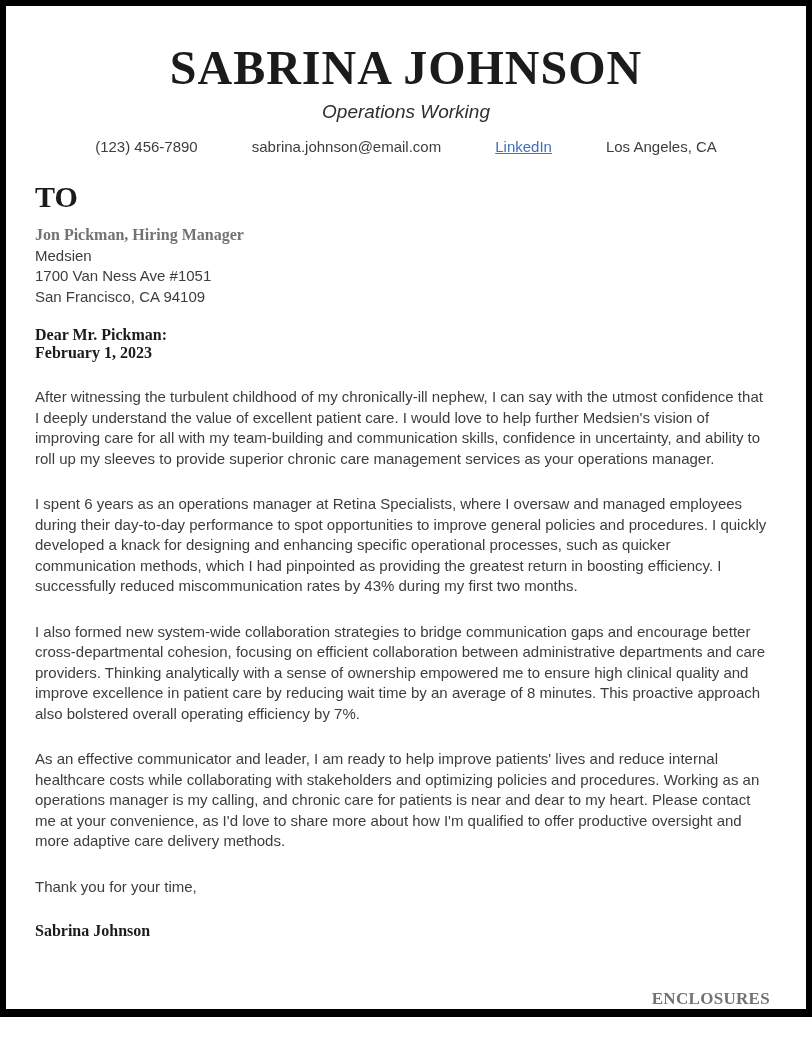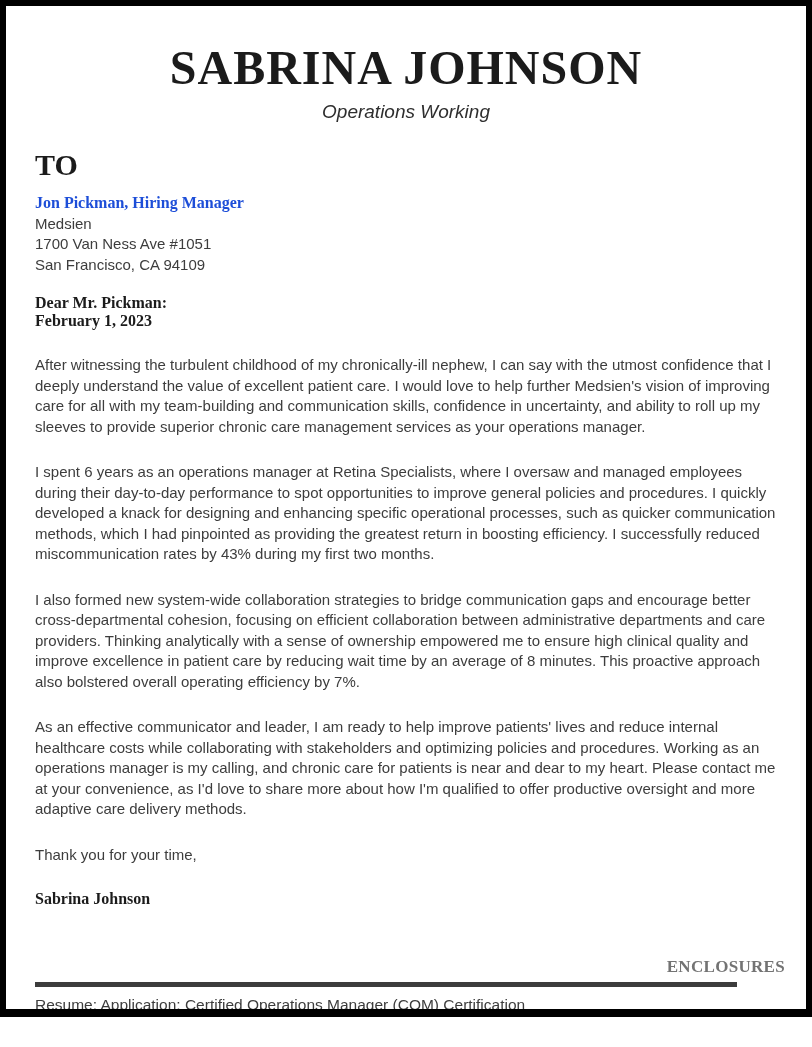--- a/index.html
+++ b/index.html
@@ -49,37 +49,37 @@
   }
 
   .contact-link {
     color: #3e70bd;
     text-decoration: underline;
     cursor: pointer;
   }
 
   
   .content {
-    padding: 0 21px 0 29px;
+    padding: 0 36px 0 29px;
   }
 
   .to-heading {
     margin-top: 25px;
     font-family: "Liberation Serif", serif;
     font-weight: 700;
     font-size: 30px;
     color: #1b1b1b;
   }
 
   .recipient-name {
     margin-top: 11px;
     font-family: "Liberation Serif", serif;
     font-weight: 700;
     font-size: 16px;
-    color: #1d4ed8;
+    color: #737373;
     line-height: 20.5px;
   }
 
   .address-line {
     font-size: 15px;
     line-height: 20.5px;
     color: #3d3d3d;
   }
 
   .greeting-row {
@@ -138,20 +138,26 @@
   }
 </style>
 </head>
 <body>
 
 <div class="page">
 
   <div class="header">
     <div class="name">SABRINA JOHNSON</div>
     <div class="job-title">Operations Working</div>
+    <div class="contact-row">
+      <span>(123) 456-7890</span>
+      <span>sabrina.johnson@email.com</span>
+      <a class="contact-link">LinkedIn</a>
+      <span>Los Angeles, CA</span>
+    </div>
   </div>
 
   <div class="content">
 
     <div class="to-heading">TO</div>
 
     <div>
       <div class="recipient-name">Jon Pickman, Hiring Manager</div>
       <div class="address-line">Medsien</div>
       <div class="address-line">1700 Van Ness Ave #1051</div>

